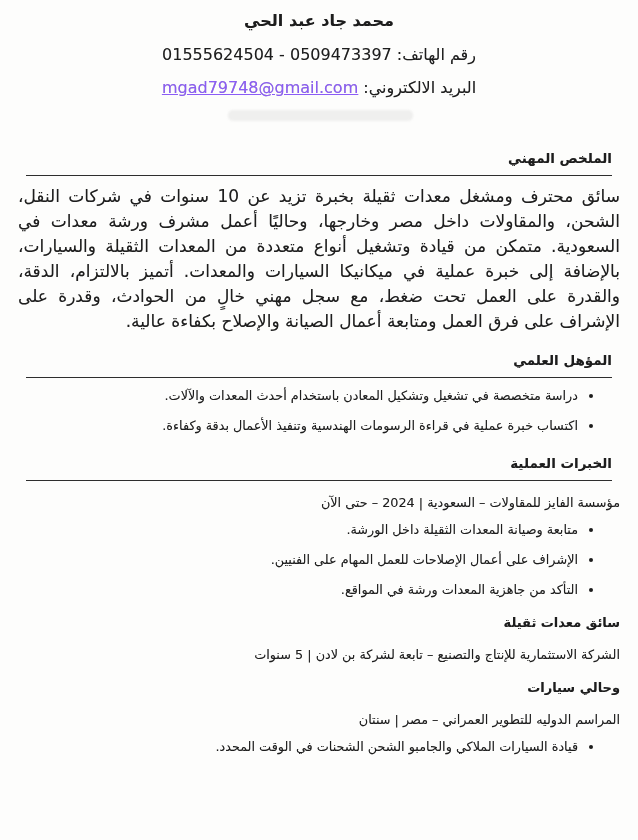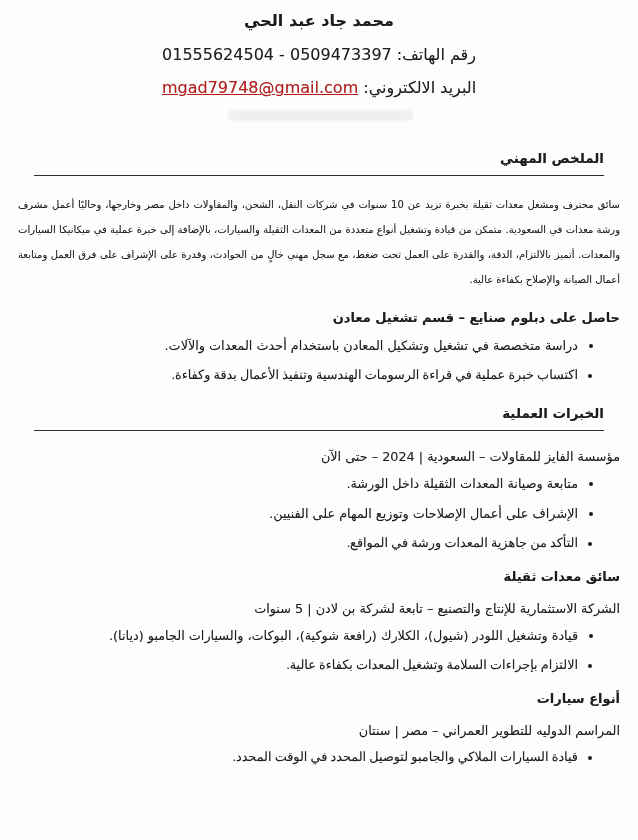--- a/index.html
+++ b/index.html
@@ -21,61 +21,61 @@
   .cv-header { text-align: center; }
   .name {
     font-size: 16px; font-weight: bold; line-height: 22px;
     margin: 0 0 13px 0;
   }
   .contact-line {
     font-size: 16px; line-height: 20px; margin: 0 0 13px 0;
   }
   .contact-line.email-row { margin-bottom: 0; }
   .email-link {
-    color: #b91c1c; text-decoration: underline;
+    color: #8b5cf6; text-decoration: underline;
     unicode-bidi: embed; direction: ltr;
   }
   .scan-artifact {
     position: absolute; left: 228px; top: 110px;
     width: 185px; height: 11px; border-radius: 5px;
     background: rgba(120,120,120,0.10);
     filter: blur(1px);
   }
   
   .section { margin-top: 0; }
   .section-title {
     font-size: 13.5px; font-weight: bold; line-height: 20px;
-    margin: 16px; padding-bottom: 7px;
+    margin: 8px; padding-bottom: 7px;
     border-bottom: 1.5px solid #2e2e2e;
   }
   .sec-summary   { margin-top: 50px; }
   .sec-education { margin-top: 16px; }
   .sec-experience{ margin-top: 18px; }
   .summary-text {
-    font-size: 10px; line-height: 25px;
+    font-size: 17px; line-height: 25px;
     text-align: justify;
     margin: 8px 0 0 0;
   }
   .subhead {
     font-size: 13px; font-weight: bold; line-height: 20px;
     margin: 10px 0 0 0;
   }
   .company-line {
     font-size: 12.8px; line-height: 19px; margin: 12px 0 0 0;
   }
   ul.bullets {
     margin: 8px 0 0 0;
     padding: 0 42px 0 0;
     list-style: disc;
   }
   ul.bullets li {
     font-size: 12.8px; line-height: 19px;
     margin-bottom: 11px;
   }
-  ul.bullets li:last-child { margin-bottom: 0; font-family: Liberation Serif, serif; }
+  ul.bullets li:last-child { margin-bottom: 0; }
   .job { margin-top: 14px; }
   .job:first-of-type { margin-top: 10px; }
 </style>
 </head>
 <body>
 
 <div class="page">
 
   <div class="cv-header">
     <div class="name">محمد جاد عبد الحي</div>
@@ -89,51 +89,47 @@
     </div>
   </div>
   <div class="scan-artifact"></div>
 
   <div class="section sec-summary">
     <h2 class="section-title">الملخص المهني</h2>
     <p class="summary-text">سائق محترف ومشغل معدات ثقيلة بخبرة تزيد عن 10 سنوات في شركات النقل، الشحن، والمقاولات داخل مصر وخارجها، وحاليًا أعمل مشرف ورشة معدات في السعودية. متمكن من قيادة وتشغيل أنواع متعددة من المعدات الثقيلة والسيارات، بالإضافة إلى خبرة عملية في ميكانيكا السيارات والمعدات. أتميز بالالتزام، الدقة، والقدرة على العمل تحت ضغط، مع سجل مهني خالٍ من الحوادث، وقدرة على الإشراف على فرق العمل ومتابعة أعمال الصيانة والإصلاح بكفاءة عالية.</p>
   </div>
 
   <div class="section sec-education">
-    <h3 class="subhead">حاصل على دبلوم صنايع – قسم تشغيل معادن</h3>
+    <h2 class="section-title">المؤهل العلمي</h2>
     <ul class="bullets">
       <li>دراسة متخصصة في تشغيل وتشكيل المعادن باستخدام أحدث المعدات والآلات.</li>
       <li>اكتساب خبرة عملية في قراءة الرسومات الهندسية وتنفيذ الأعمال بدقة وكفاءة.</li>
     </ul>
   </div>
 
   <div class="section sec-experience">
     <h2 class="section-title">الخبرات العملية</h2>
 
     <div class="job">
       <div class="company-line">مؤسسة الفايز للمقاولات – السعودية | 2024 – حتى الآن</div>
       <ul class="bullets">
         <li>متابعة وصيانة المعدات الثقيلة داخل الورشة.</li>
-        <li>الإشراف على أعمال الإصلاحات وتوزيع المهام على الفنيين.</li>
+        <li>الإشراف على أعمال الإصلاحات للعمل المهام على الفنيين.</li>
         <li>التأكد من جاهزية المعدات ورشة في المواقع.</li>
       </ul>
     </div>
 
     <div class="job">
       <h3 class="subhead">سائق معدات ثقيلة</h3>
       <div class="company-line">الشركة الاستثمارية للإنتاج والتصنيع – تابعة لشركة بن لادن | 5 سنوات</div>
-      <ul class="bullets">
-        <li>قيادة وتشغيل اللودر (شيول)، الكلارك (رافعة شوكية)، البوكات، والسيارات الجامبو (ديانا).</li>
-        <li>الالتزام بإجراءات السلامة وتشغيل المعدات بكفاءة عالية.</li>
-      </ul>
     </div>
 
     <div class="job">
-      <h3 class="subhead">أنواع سيارات</h3>
+      <h3 class="subhead">وحالي سيارات</h3>
       <div class="company-line">المراسم الدوليه للتطوير العمراني – مصر | سنتان</div>
       <ul class="bullets">
-        <li>قيادة السيارات الملاكي والجامبو لتوصيل المحدد في الوقت المحدد.</li>
+        <li>قيادة السيارات الملاكي والجامبو الشحن الشحنات في الوقت المحدد.</li>
 
       </ul>
     </div>
   </div>
 
 </div>
 
 </body></html>

